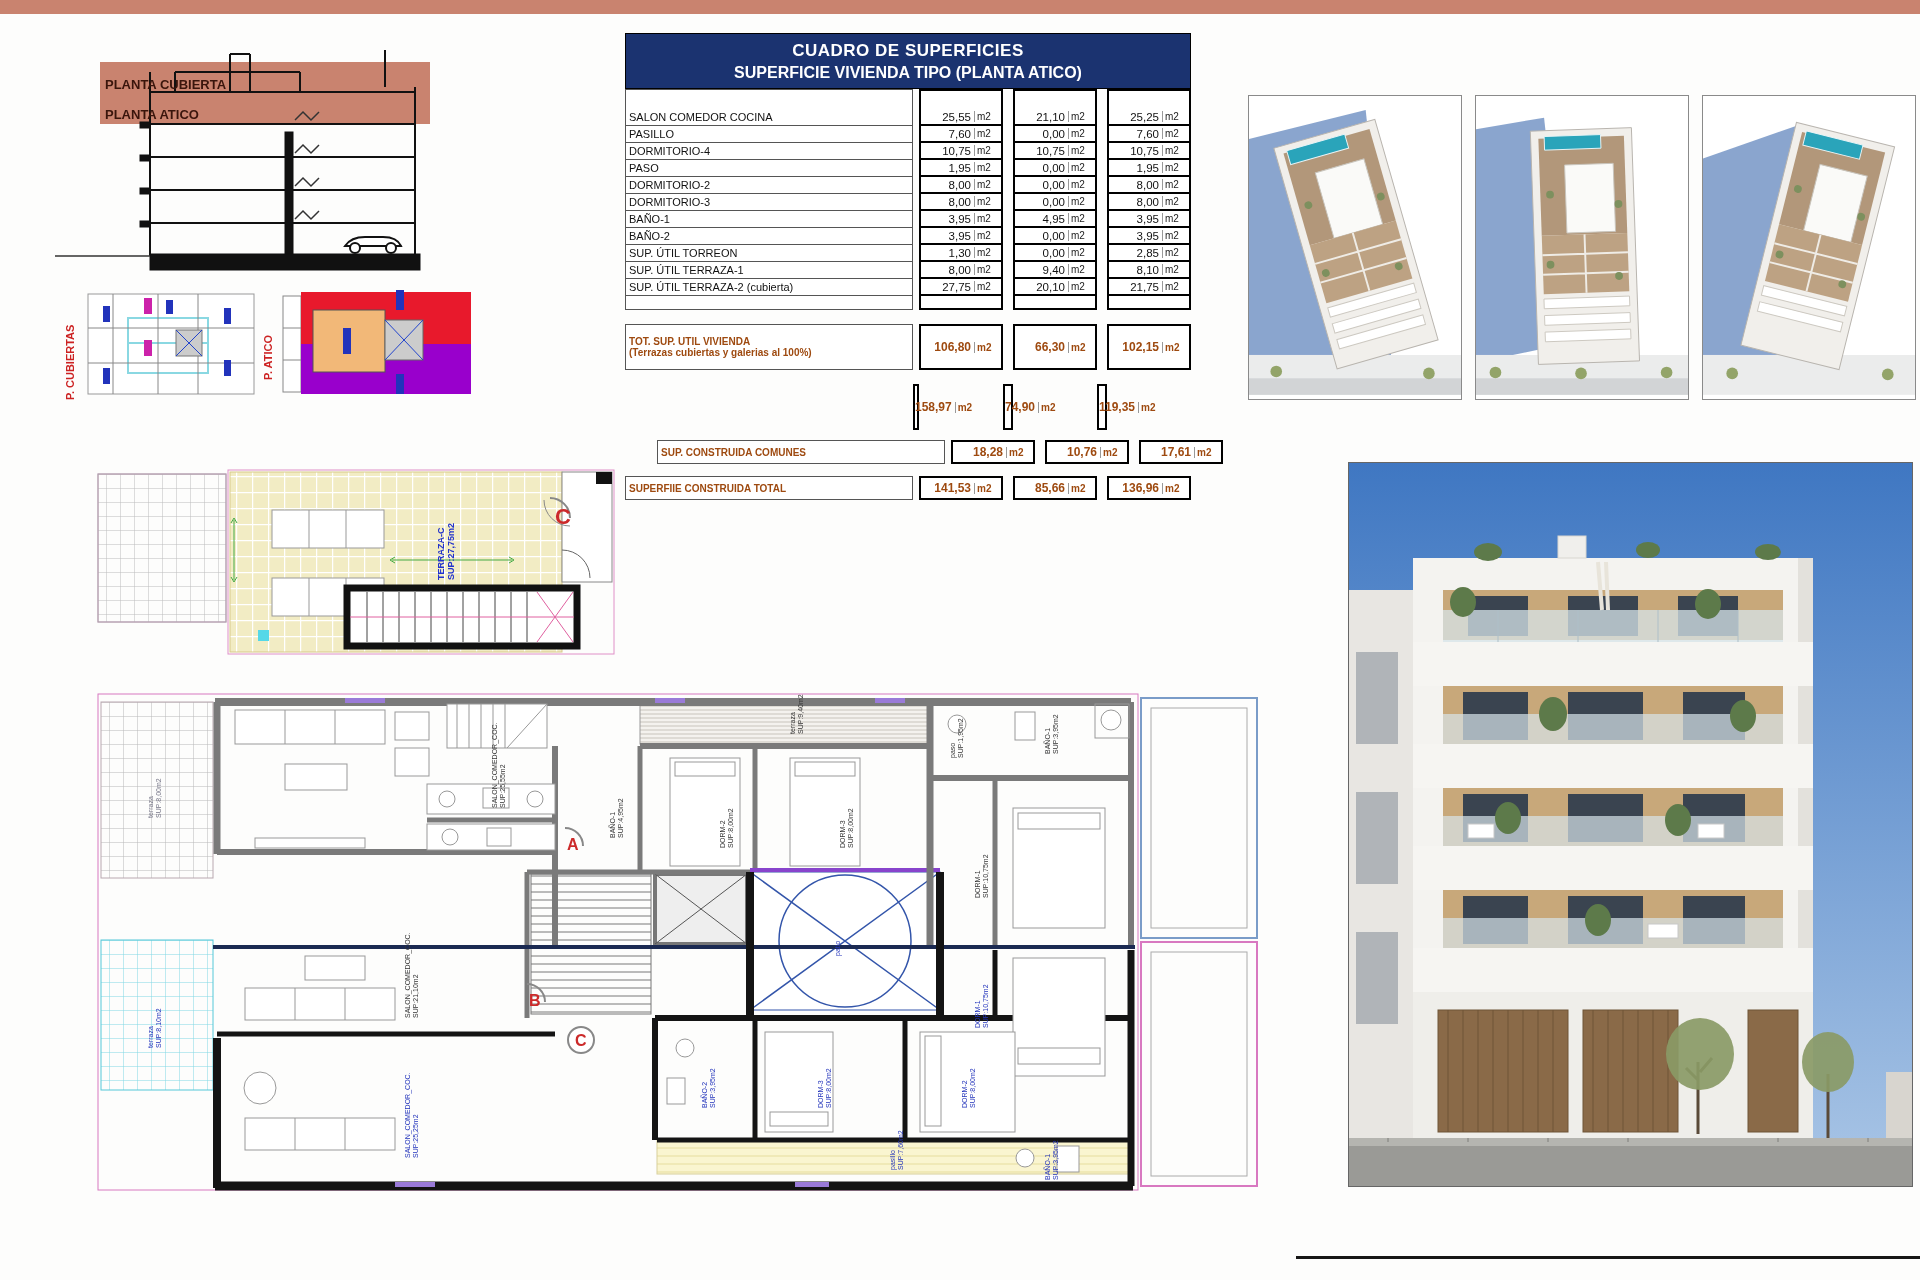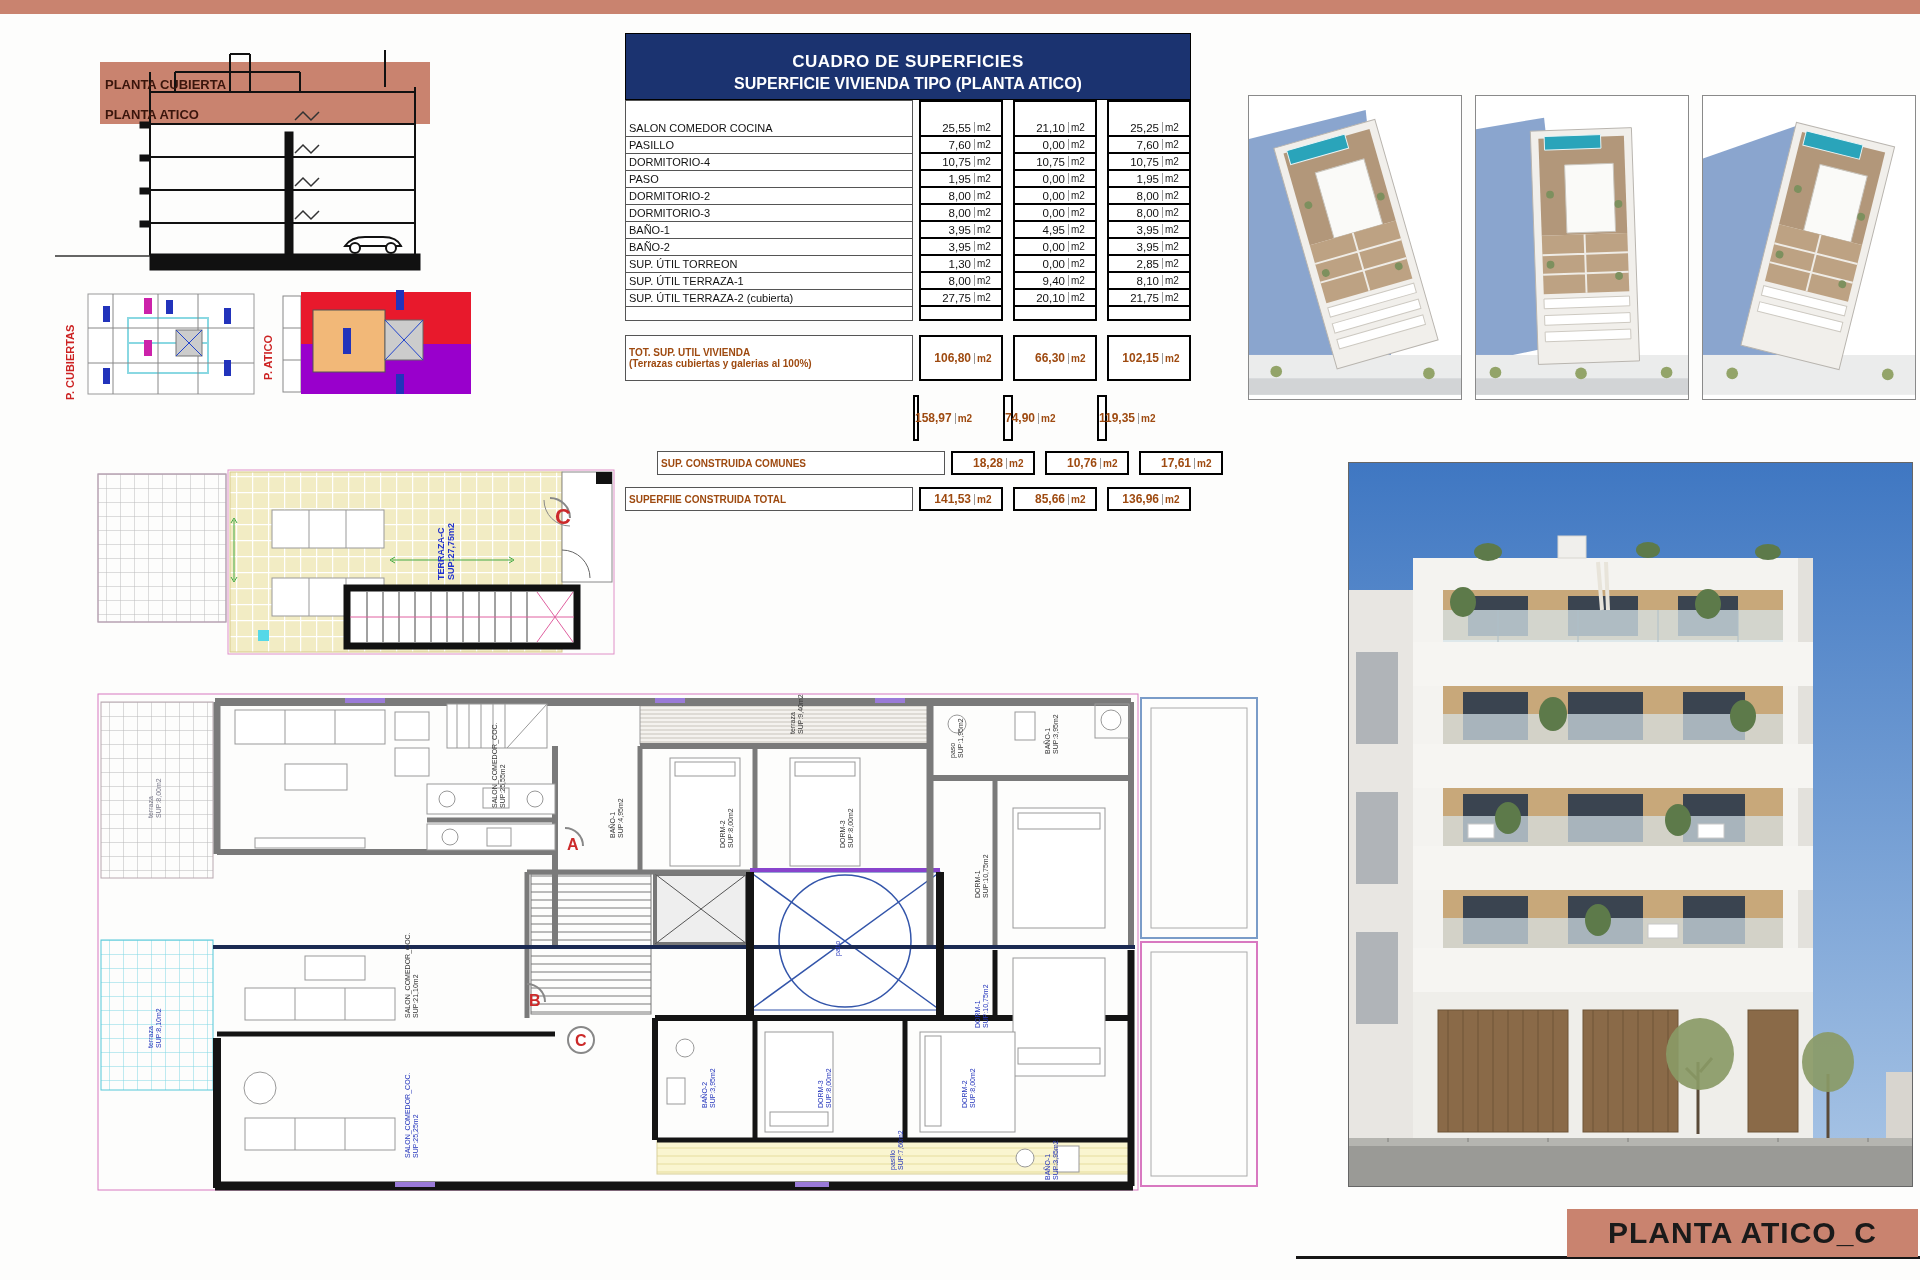--- a/index.html
+++ b/index.html
@@ -3,21 +3,21 @@
 <meta charset="utf-8">
 <style>
   html,body{margin:0;padding:0;background:#e9e9e9;}
   .sheet{position:relative;width:1920px;height:1280px;background:#fdfdfc;overflow:hidden;
          font-family:"Liberation Sans",sans-serif;color:#111;}
   .abs{position:absolute;}
   
   .topbar{left:0;top:0;width:1920px;height:14px;background:#c9836f;}
   
   .tablewrap{left:625px;top:33px;width:566px;}
-  .thead{background:#1b3370;border:1px solid #000;color:#fff;text-align:center;padding:15px 0 6px 0;}
+  .thead{background:#1b3370;border:1px solid #000;color:#fff;text-align:center;padding:4px 0 6px 0;}
   .thead .t1{font-size:17px;font-weight:bold;letter-spacing:.5px;line-height:26px;}
   .thead .t2{font-size:16px;font-weight:bold;line-height:18px;}
   .trow{display:grid;grid-template-columns:288px 6px 84px 10px 84px 10px 84px;box-sizing:border-box;}
   .trow>div{box-sizing:border-box;}
   .tlabel{border:1px solid #555;border-top-width:0;font-size:11px;display:flex;flex-direction:column;
           justify-content:center;padding:0 3px;white-space:nowrap;overflow:hidden;background:#fff;}
   .tval{border:2px solid #000;border-top-width:0;display:flex;align-items:center;font-size:11.5px;background:#fff;}
   .tval .n{flex:1;text-align:right;padding-right:3px;}
   .tval .u{width:24px;border-left:1px solid #999;padding-left:2px;font-size:10px;color:#222;}
   .colhead .tval{border-top-width:2px;justify-content:center;font-weight:bold;font-size:13px;}
@@ -864,17 +864,14 @@
       </g>
 
       <rect x="0" y="676" width="565" height="49" fill="#9a9a96"></rect>
       <rect x="0" y="676" width="565" height="8" fill="#b5b5b0"></rect>
       <path d="M40,680 V676 M120,680 V676 M200,680 V676 M280,680 V676 M430,680 V676 M520,680 V676" stroke="#7f7f7a"></path>
       <rect x="0" y="0" width="565" height="725" fill="none" stroke="#666" stroke-width="2"></rect>
     </svg>
   </div>
 
   <div class="abs botline"></div>
-  <div class="abs titlebox">
-    <span>PLANTA ATICO_C</span>
-  </div>
 
 </div>
 
 </body></html>

